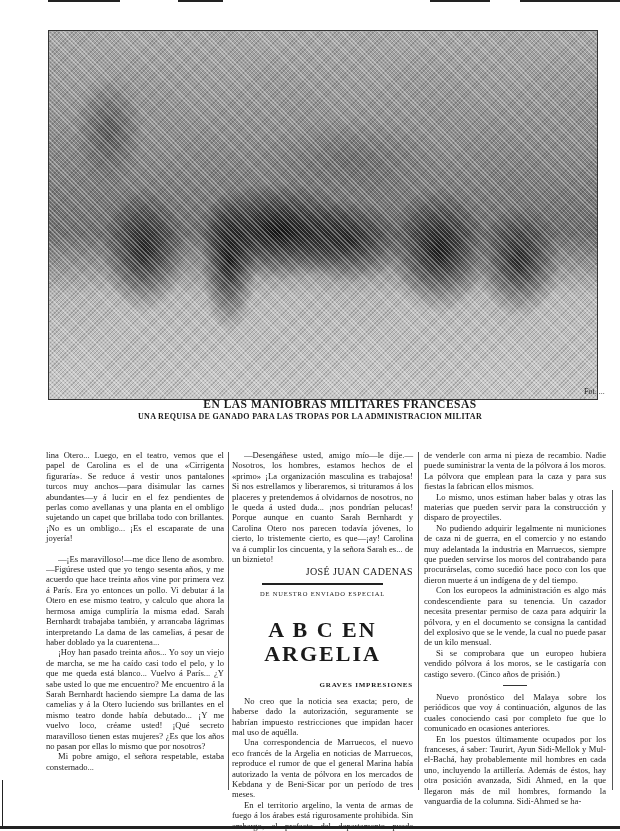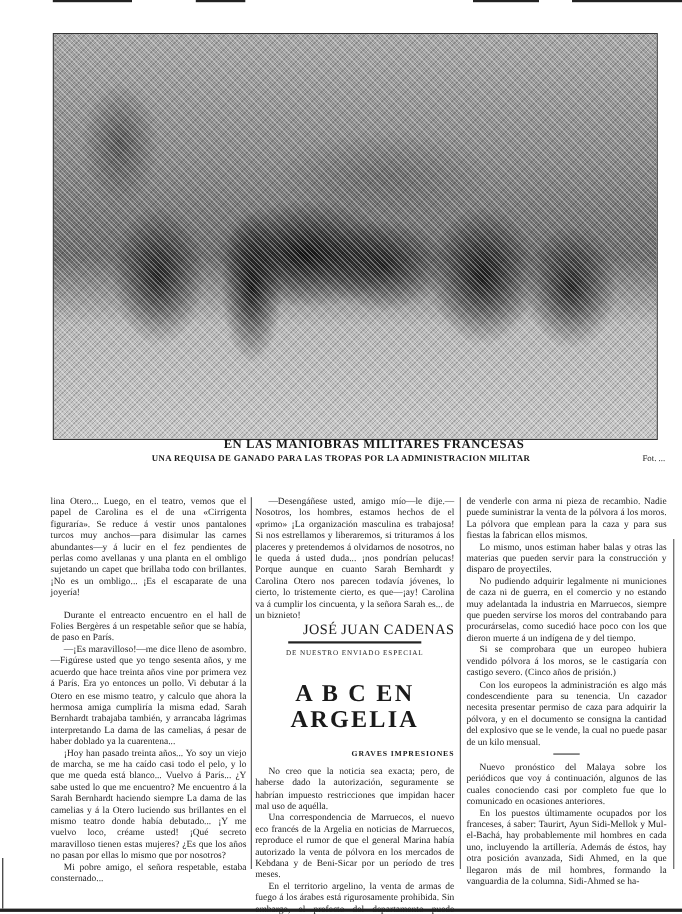--- a/index.html
+++ b/index.html
@@ -29,33 +29,33 @@
       repeating-linear-gradient(-45deg, rgba(0,0,0,0.18) 0 1px, transparent 1px 3px);
   }
   .caption-title {
     position: absolute; top: 398px; left: 150px; width: 380px; text-align: center;
     font-size: 11.5px; letter-spacing: 0.5px; font-weight: bold; font-family: Liberation Serif, serif;
   }
   .caption-sub {
     position: absolute; top: 412px; left: 138px; width: 420px; text-align: left;
     font-size: 8px; letter-spacing: 0.3px; font-weight: bold;
   }
-  .caption-credit { position: absolute; top: 412px; left: 584px; font-size: 8px; }
+  .caption-credit { position: absolute; top: 387px; left: 584px; font-size: 8px; }
   .col {
     position: absolute; top: 450px; font-size: 8.6px; line-height: 10.4px;
     text-align: justify; hyphens: auto;
   }
   .col p { margin: 0; text-indent: 12px; }
   .col p.noindent { text-indent: 0; }
   .col1 { left: 46px; width: 178px; }
   .col2 { left: 232px; width: 181px; }
   .col3 { left: 424px; width: 182px; }
   .vrule { position: absolute; width: 1px; background: #555; }
   .gap { height: 10px; }
-  .sig { text-align: right; margin-top: 3px; font-size: 13px; letter-spacing: 0.4px; }
+  .sig { text-align: right; margin-top: 3px; font-size: 10px; letter-spacing: 0.4px; }
   .thick-rule { height: 2px; background: #222; margin: 5px 30px 4px 30px; }
   .kicker { text-align: center; font-size: 6.5px; letter-spacing: 0.8px; }
   .headline { text-align: center; font-size: 22px; font-weight: bold; letter-spacing: 2px; margin-top: 19px; line-height: 24px; }
   .subhead { text-align: right; font-size: 7px; letter-spacing: 0.8px; font-weight: bold; margin-bottom: 5px; margin-top: 14px; }
   .small-rule { width: 24px; height: 1px; background: #333; margin: 6px auto 6px auto; }
   .bottom-rule { position: absolute; left: 0; top: 826px; width: 620px; height: 3px; background: #222; }
   .left-edge { position: absolute; left: 2px; top: 780px; width: 1px; height: 46px; background: #222; }
 </style>
 </head>
 <body>
@@ -67,21 +67,20 @@
 
 <div class="photo"></div>
 
 <div class="caption-title">EN LAS MANIOBRAS MILITARES FRANCESAS</div>
 <div class="caption-sub">UNA REQUISA DE GANADO PARA LAS TROPAS POR LA ADMINISTRACION MILITAR</div>
 <div class="caption-credit">Fot. ...</div>
 
 <div class="col col1">
   <p class="noindent">lina Otero... Luego, en el teatro, vemos que el papel de Carolina es el de una «Cirrigenta figuraría». Se reduce á vestir unos pantalones turcos muy anchos—para disimular las carnes abundantes—y á lucir en el fez pendientes de perlas como avellanas y una planta en el ombligo sujetando un capet que brillaba todo con brillantes. ¡No es un ombligo... ¡Es el escaparate de una joyería!</p>
   <div class="gap"></div>
-  <p>Durante el entreacto encuentro en el hall de Folies Bergères á un respetable señor que se había, de paso en París.</p>
   <p>—¡Es maravilloso!—me dice lleno de asombro.—Figúrese usted que yo tengo sesenta años, y me acuerdo que hace treinta años vine por primera vez á París. Era yo entonces un pollo. Vi debutar á la Otero en ese mismo teatro, y calculo que ahora la hermosa amiga cumpliría la misma edad. Sarah Bernhardt trabajaba también, y arrancaba lágrimas interpretando La dama de las camelias, á pesar de haber doblado ya la cuarentena...</p>
   <p>¡Hoy han pasado treinta años... Yo soy un viejo de marcha, se me ha caído casi todo el pelo, y lo que me queda está blanco... Vuelvo á París... ¿Y sabe usted lo que me encuentro? Me encuentro á la Sarah Bernhardt haciendo siempre La dama de las camelias y á la Otero luciendo sus brillantes en el mismo teatro donde había debutado... ¡Y me vuelvo loco, créame usted! ¡Qué secreto maravilloso tienen estas mujeres? ¿Es que los años no pasan por ellas lo mismo que por nosotros?</p>
   <p>Mi pobre amigo, el señora respetable, estaba consternado...</p>
 </div>
 
 <div class="vrule" style="left:228px;top:452px;height:338px;"></div>
 
 <div class="col col2">
   <p>—Desengáñese usted, amigo mío—le dije.—Nosotros, los hombres, estamos hechos de el «primo» ¡La organización masculina es trabajosa! Si nos estrellamos y liberaremos, si trituramos á los placeres y pretendemos á olvidarnos de nosotros, no le queda á usted duda... ¡nos pondrían pelucas! Porque aunque en cuanto Sarah Bernhardt y Carolina Otero nos parecen todavía jóvenes, lo cierto, lo tristemente cierto, es que—¡ay! Carolina va á cumplir los cincuenta, y la señora Sarah es... de un biznieto!</p>
   <div class="sig">JOSÉ JUAN CADENAS</div>
@@ -93,22 +92,22 @@
   <p>Una correspondencia de Marruecos, el nuevo eco francés de la Argelia en noticias de Marruecos, reproduce el rumor de que el general Marina había autorizado la venta de pólvora en los mercados de Kebdana y de Beni-Sicar por un período de tres meses.</p>
   <p>En el territorio argelino, la venta de armas de fuego á los árabes está rigurosamente prohibida. Sin embargo, el prefecto del departamento puede conceder permiso para tener una escopeta á algunos de ellos, y en los territorios militares, el general jefe de la división, pero si alguna pieza de este arma se fabrica, ningún comerciante pue-</p>
 </div>
 
 <div class="vrule" style="left:418px;top:452px;height:338px;"></div>
 
 <div class="col col3">
   <p class="noindent">de venderle con arma ni pieza de recambio. Nadie puede suministrar la venta de la pólvora á los moros. La pólvora que emplean para la caza y para sus fiestas la fabrican ellos mismos.</p>
   <p>Lo mismo, unos estiman haber balas y otras las materias que pueden servir para la construcción y disparo de proyectiles.</p>
   <p>No pudiendo adquirir legalmente ni municiones de caza ni de guerra, en el comercio y no estando muy adelantada la industria en Marruecos, siempre que pueden servirse los moros del contrabando para procurárselas, como sucedió hace poco con los que dieron muerte á un indígena de y del tiempo.</p>
+  <p>Con los europeos la administración es algo más condescendiente para su tenencia. Un cazador necesita presentar permiso de caza para adquirir la pólvora, y en el documento se consigna la cantidad del explosivo que se le vende, la cual no puede pasar de un kilo mensual.</p>
   <p>Si se comprobara que un europeo hubiera vendido pólvora á los moros, se le castigaría con castigo severo. (Cinco años de prisión.)</p>
-  <p>Con los europeos la administración es algo más condescendiente para su tenencia. Un cazador necesita presentar permiso de caza para adquirir la pólvora, y en el documento se consigna la cantidad del explosivo que se le vende, la cual no puede pasar de un kilo mensual.</p>
   <div class="small-rule"></div>
   <p>Nuevo pronóstico del Malaya sobre los periódicos que voy á continuación, algunos de las cuales conociendo casi por completo fue que lo comunicado en ocasiones anteriores.</p>
   <p>En los puestos últimamente ocupados por los franceses, á saber: Taurirt, Ayun Sidi-Mellok y Mul-el-Bachá, hay probablemente mil hombres en cada uno, incluyendo la artillería. Además de éstos, hay otra posición avanzada, Sidi Ahmed, en la que llegaron más de mil hombres, formando la vanguardia de la columna. Sidi-Ahmed se ha-</p>
 </div>
 
 <div class="vrule" style="left:612px;top:490px;height:300px;"></div>
 <div class="left-edge"></div>
 <div class="bottom-rule"></div>
 
 </body></html>

